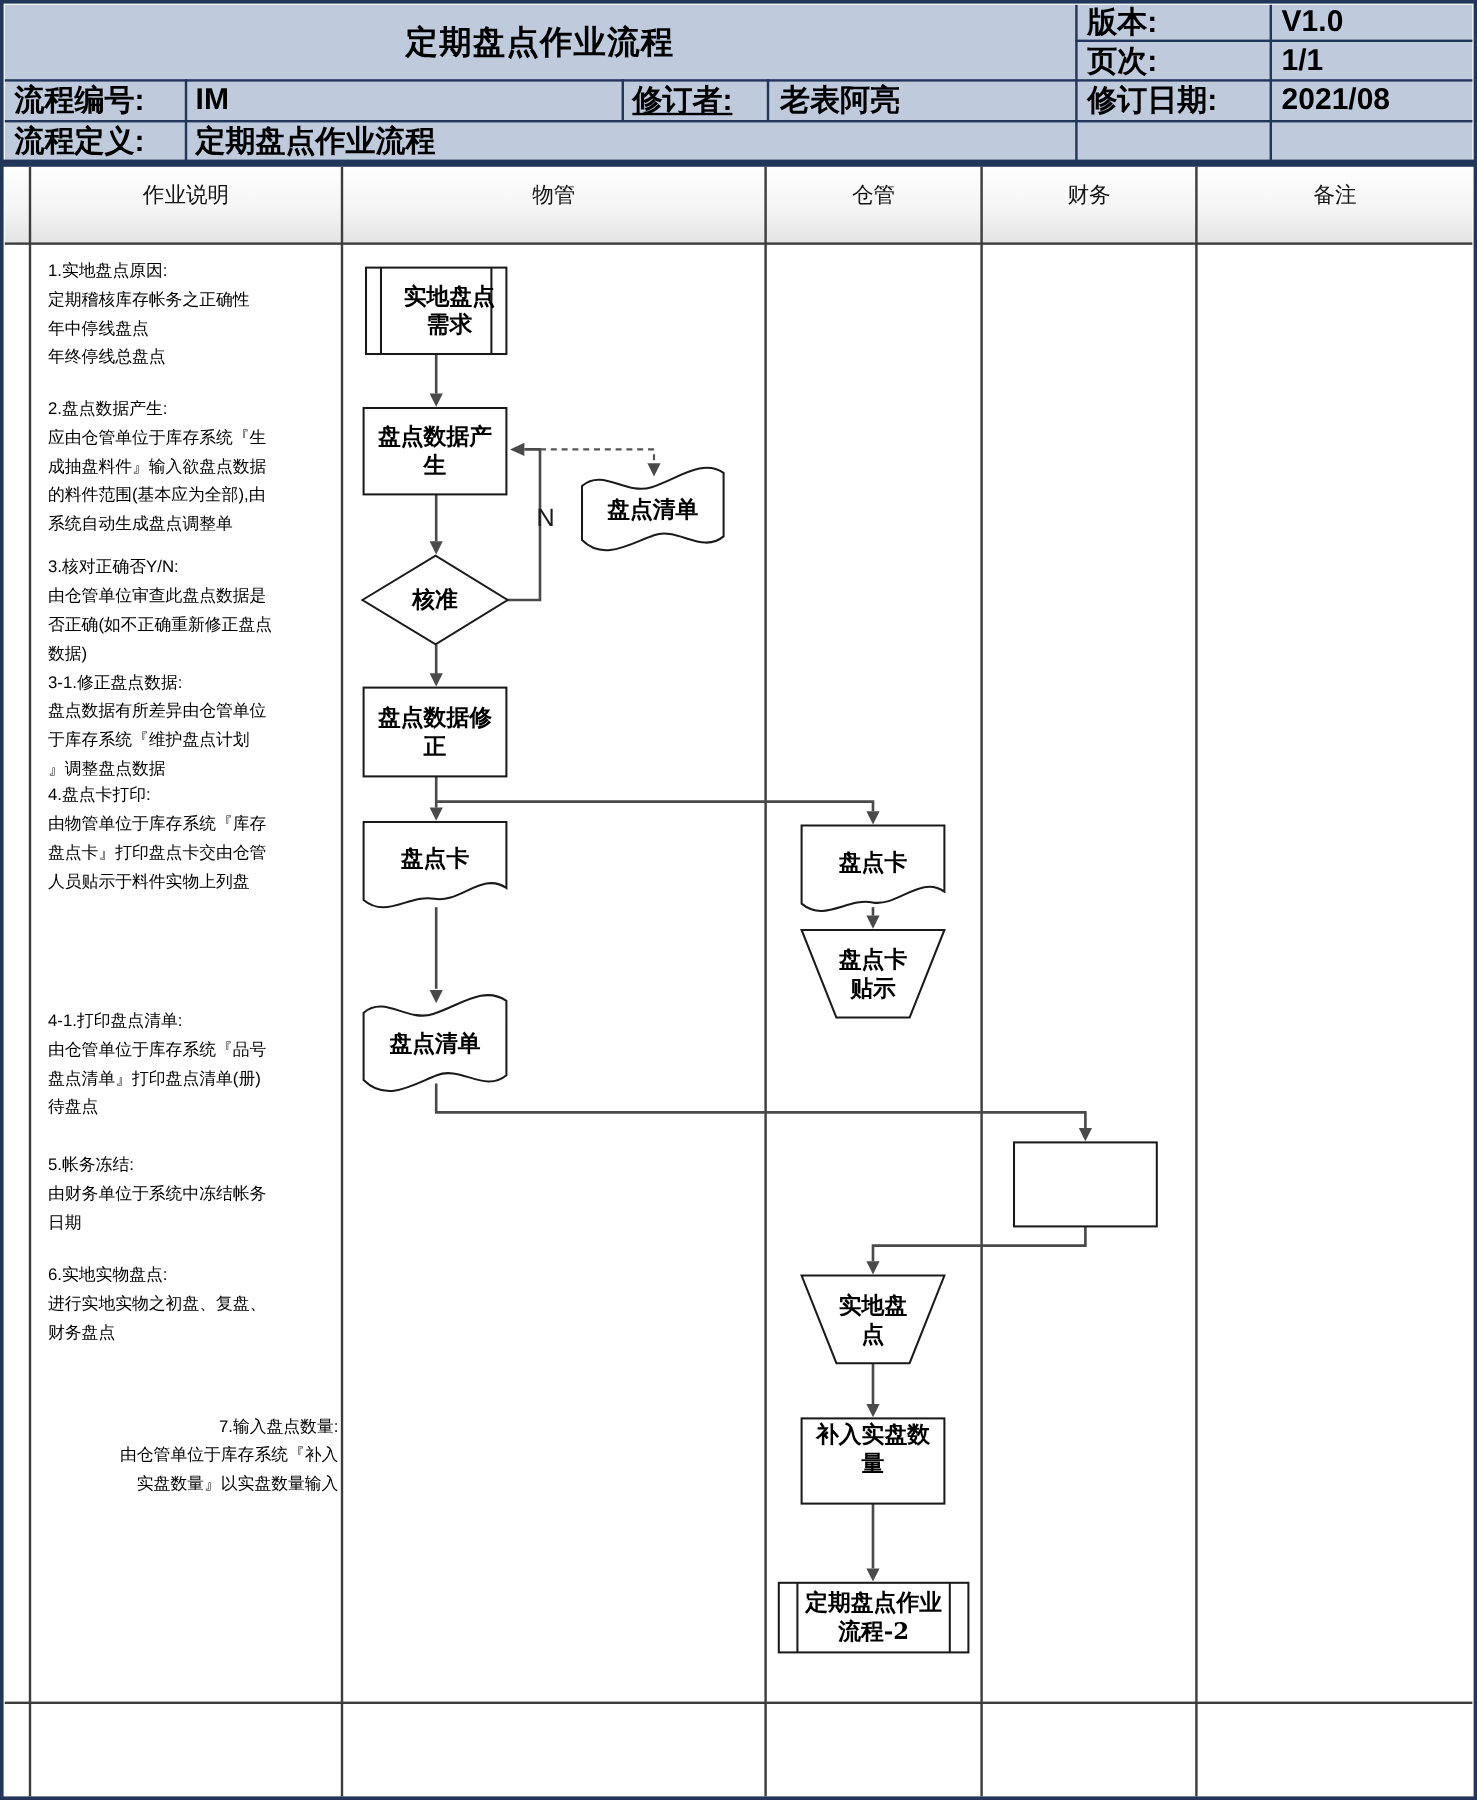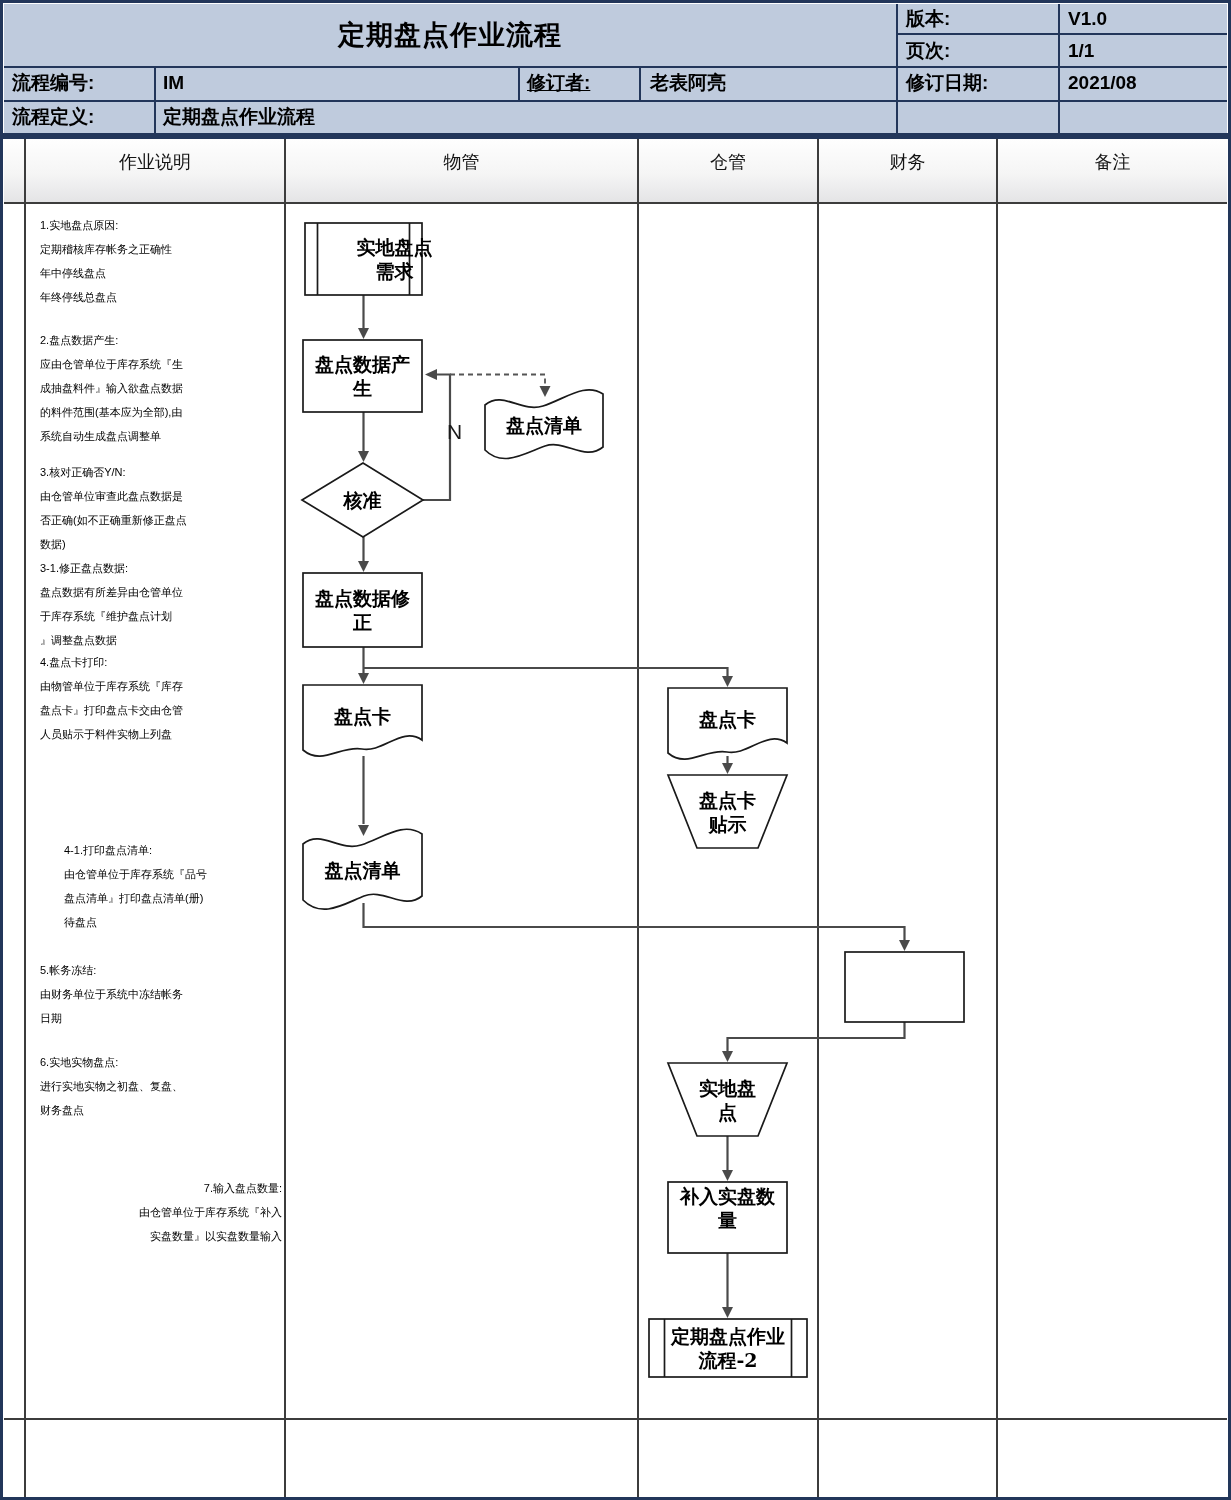--- a/index.html
+++ b/index.html
@@ -4,31 +4,31 @@
 <style>
   html,body{margin:0;padding:0;background:#fff;}
   .page{position:relative;width:1231px;height:1500px;background:#fff;overflow:hidden;
         font-family:"Liberation Sans",sans-serif;color:#000;}
   .page-border{position:absolute;left:0;top:0;width:1231px;height:1500px;
         border:3px solid #22365a;box-sizing:border-box;pointer-events:none;z-index:40;}
   
   .hdr-bg{position:absolute;left:4px;top:4px;width:1223px;height:130px;background:#bfcbdd;}
   .hline,.vline{position:absolute;background:#22365a;z-index:5;}
   .navy-band{position:absolute;left:0;top:133px;width:1231px;height:6px;background:#22365a;z-index:6;}
-  .cell{position:absolute;display:flex;align-items:center;font-weight:bold;font-size:19px;
+  .cell{position:absolute;display:flex;align-items:center;font-weight:bold;font-size:25px;
         color:#000;z-index:7;white-space:nowrap;}
   .cell.center{justify-content:center;}
   .title-cell{font-size:27px;letter-spacing:1px;}
   
   .lane-hdr-bg{position:absolute;left:4px;top:139px;width:1223px;height:63px;
         background:linear-gradient(180deg,#fefefe 0%,#f5f5f5 55%,#e4e4e6 100%);z-index:1;}
   .gridline{position:absolute;background:#3c3c3c;z-index:4;}
   .lane-label{position:absolute;top:139px;height:45px;display:flex;align-items:center;
         justify-content:center;font-size:18px;color:#141414;z-index:7;}
-  .step{position:absolute;left:40px;width:242px;white-space:pre-line;font-size:11px;
+  .step{position:absolute;left:40px;width:242px;white-space:pre-line;font-size:14px;
         line-height:24px;color:#000;z-index:7;}
   
   .flow-svg{position:absolute;left:0;top:0;z-index:10;}
   .node-label{position:absolute;display:flex;align-items:center;justify-content:center;
         text-align:center;white-space:pre-line;font-family:"DejaVu Serif",serif;font-weight:bold;
         font-size:19px;line-height:24px;color:#000;z-index:12;}
   .edge-label{position:absolute;font-size:21px;color:#1a1a1a;z-index:12;
         font-family:"Liberation Sans",sans-serif;}
 </style>
 </head>
@@ -92,21 +92,21 @@
 否正确(如不正确重新修正盘点
 数据)</div>
   <div class="step" style="top:556px;">3-1.修正盘点数据:
 盘点数据有所差异由仓管单位
 于库存系统『维护盘点计划
 』调整盘点数据</div>
   <div class="step" style="top:650px;">4.盘点卡打印:
 由物管单位于库存系统『库存
 盘点卡』打印盘点卡交由仓管
 人员贴示于料件实物上列盘</div>
-  <div class="step" style="top:838px;margin-left:24px;">4-1.打印盘点清单:
+  <div class="step" style="top:838px;">4-1.打印盘点清单:
 由仓管单位于库存系统『品号
 盘点清单』打印盘点清单(册)
 待盘点</div>
   <div class="step" style="top:958px;">5.帐务冻结:
 由财务单位于系统中冻结帐务
 日期</div>
   <div class="step" style="top:1050px;">6.实地实物盘点:
 进行实地实物之初盘、复盘、
 财务盘点</div>
   <div class="step" style="top:1176px;text-align:right;">7.输入盘点数量:
@@ -161,21 +161,21 @@
       <path d="M668,688 L787,688 L787,743 C767,729 748,756 727,752 C706,748 687,769 668,753 Z"></path>
       <polygon points="668,775 787,775 758,848 697,848"></polygon>
       <rect x="845" y="952" width="119" height="70"></rect>
       <polygon points="668,1063 787,1063 758,1136 697,1136"></polygon>
       <rect x="668" y="1182" width="119" height="71"></rect>
       <rect x="649" y="1319" width="158" height="58"></rect>
       <path d="M664.5,1319 V1377 M791.5,1319 V1377" fill="none"></path>
     </g>
   </svg>
 
-  <div class="node-label" style="left:305px;top:223px;width:139px;height:72px;margin-left:20px;">实地盘点
+  <div class="node-label" style="left:305px;top:223px;width:139px;height:72px;">实地盘点
 需求</div>
   <div class="node-label" style="left:303px;top:340px;width:119px;height:72px;">盘点数据产
 生</div>
   <div class="node-label" style="left:485px;top:396px;width:118px;height:58px;">盘点清单</div>
   <div class="node-label" style="left:303px;top:463px;width:119px;height:74px;">核准</div>
   <div class="node-label" style="left:303px;top:573px;width:119px;height:74px;">盘点数据修
 正</div>
   <div class="node-label" style="left:303px;top:685px;width:119px;height:62px;">盘点卡</div>
   <div class="node-label" style="left:303px;top:838px;width:119px;height:64px;">盘点清单</div>
   <div class="node-label" style="left:668px;top:688px;width:119px;height:62px;">盘点卡</div>

